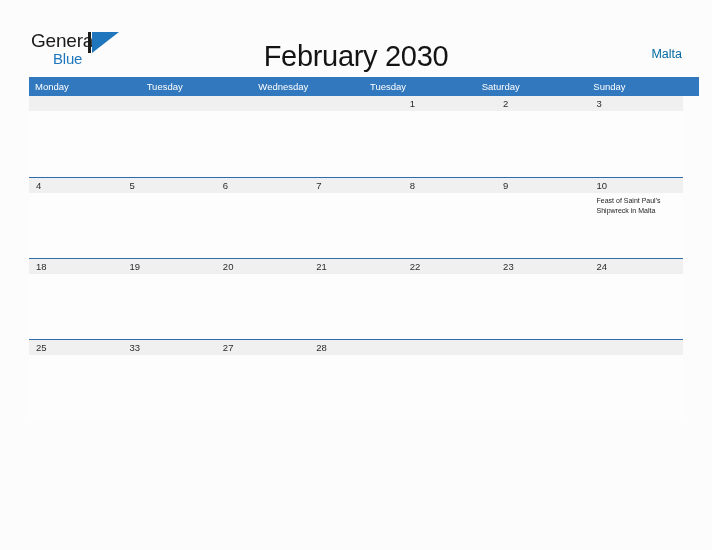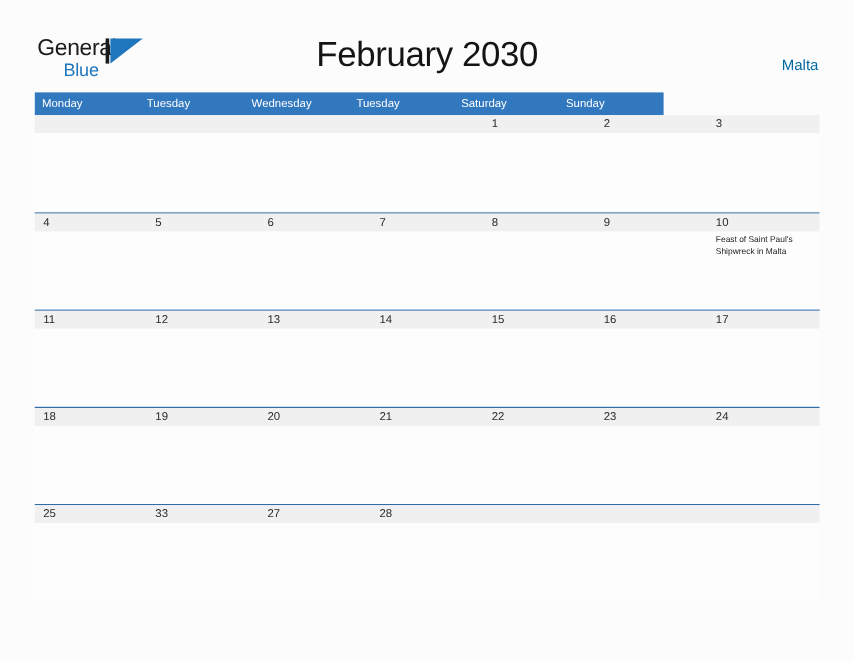--- a/index.html
+++ b/index.html
@@ -73,21 +73,21 @@
     position: absolute;
     left: 4px; top: 0;
     width: 0; height: 0;
     border-top: 21px solid #1f76bd;
     border-right: 27px solid transparent;
   }
 
   .cal-title {
     position: absolute;
     left: 0;
-    top: 29px;
+    top: 39px;
     width: 712px;
     text-align: center;
     font-size: 29px;
     color: #141414;
     font-weight: normal;
     letter-spacing: -0.3px;
     line-height: 34px;
   }
 
   .country {
@@ -103,21 +103,21 @@
   
   .calendar {
     position: absolute;
     left: 29px;
     top: 77px;
     width: 654px;
   }
 
   .weekday-row {
     display: flex;
-    width: 524px;
+    width: 670px;
     height: 19px;
     background: #3178be;
   }
   .weekday {
     flex: 1 1 0;
     font-size: 9.5px;
     color: #ffffff;
     line-height: 19px;
     padding-left: 6px;
     white-space: nowrap;
@@ -236,40 +236,20 @@
             <div class="daycell"></div>
             <div class="daycell"></div>
             <div class="daycell"></div>
             <div class="daycell">
               <div class="event">Feast of Saint Paul's Shipwreck in Malta</div>
             </div>
           </div>
         </div>
         <div class="week-row">
           <div class="day-strip">
-            <div class="daynum">11</div>
-            <div class="daynum">12</div>
-            <div class="daynum">13</div>
-            <div class="daynum">14</div>
-            <div class="daynum">15</div>
-            <div class="daynum">16</div>
-            <div class="daynum">17</div>
-          </div>
-          <div class="day-body">
-            <div class="daycell"></div>
-            <div class="daycell"></div>
-            <div class="daycell"></div>
-            <div class="daycell"></div>
-            <div class="daycell"></div>
-            <div class="daycell"></div>
-            <div class="daycell"></div>
-          </div>
-        </div>
-        <div class="week-row">
-          <div class="day-strip">
             <div class="daynum">18</div>
             <div class="daynum">19</div>
             <div class="daynum">20</div>
             <div class="daynum">21</div>
             <div class="daynum">22</div>
             <div class="daynum">23</div>
             <div class="daynum">24</div>
           </div>
           <div class="day-body">
             <div class="daycell"></div>

